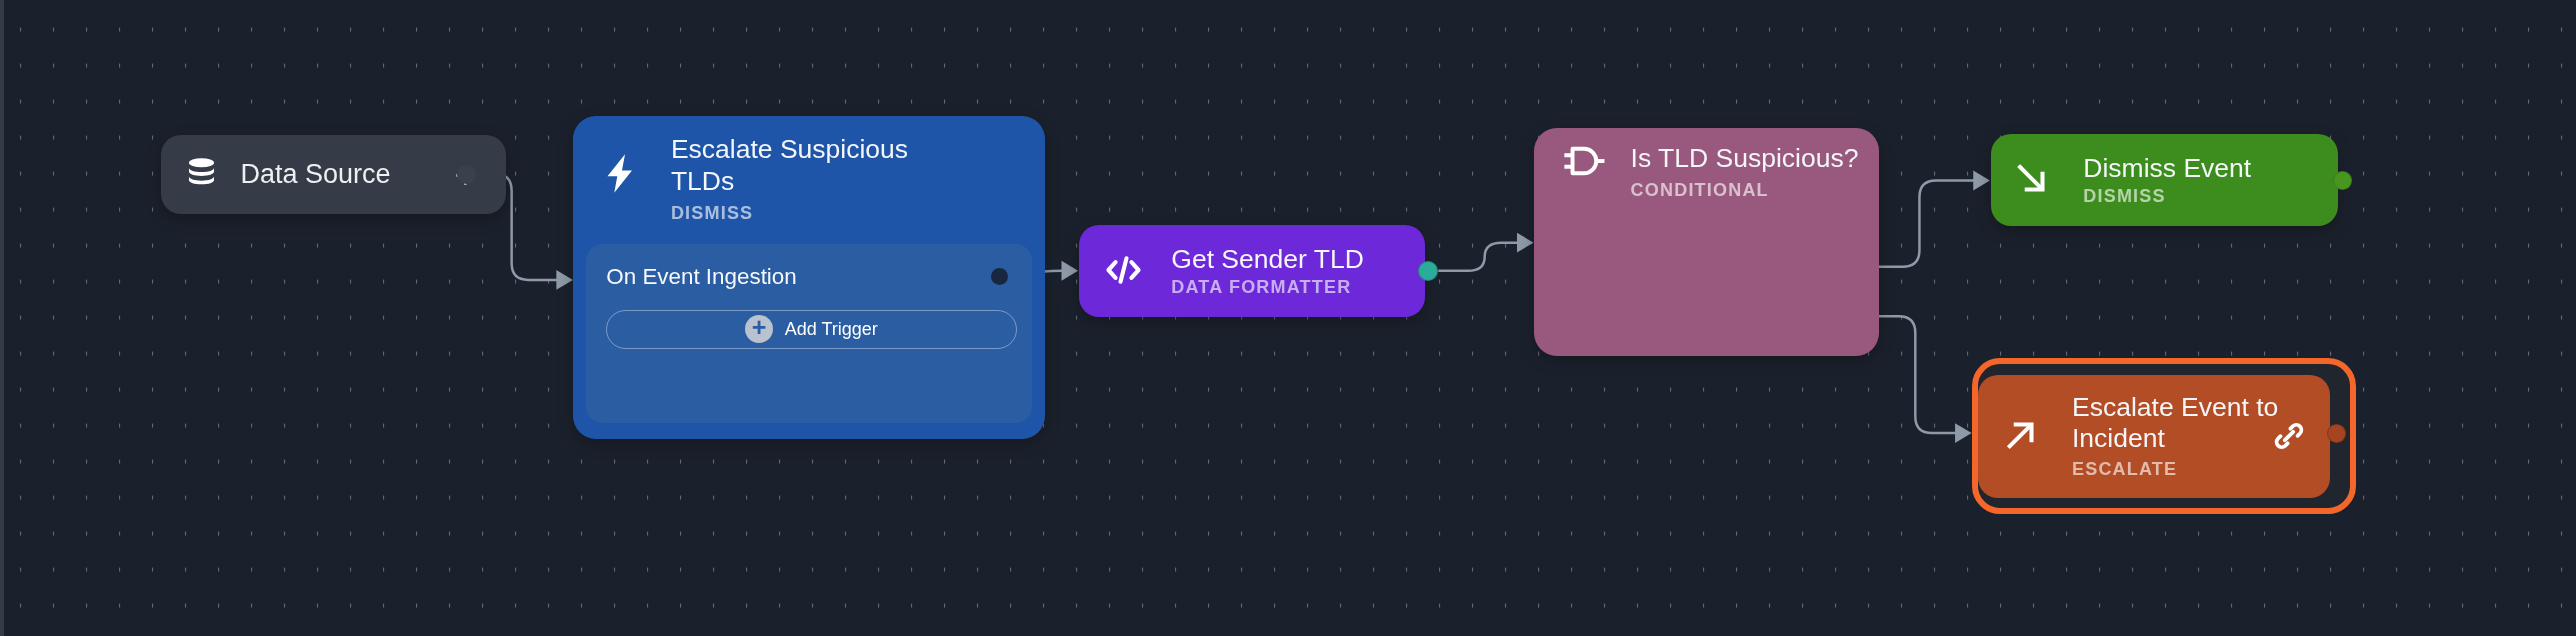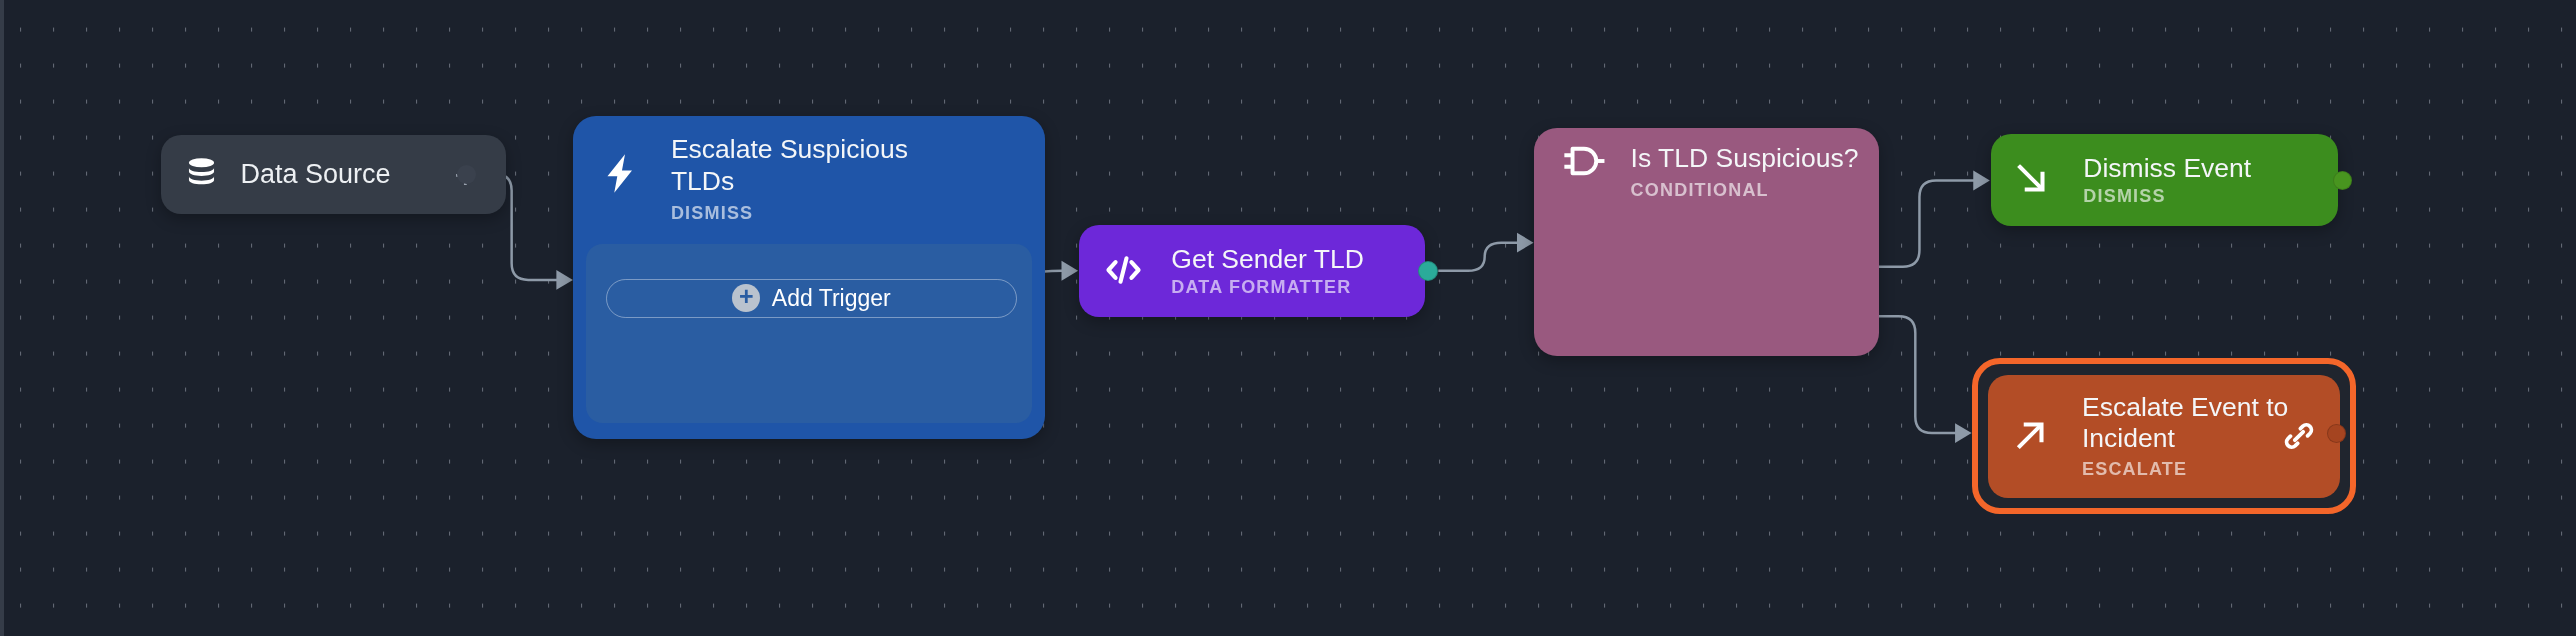--- a/index.html
+++ b/index.html
@@ -56,21 +56,21 @@
   .port-dot { width:17.4px; height:17.4px; border-radius:50%; flex:none; margin-right:8.3px; cursor:crosshair; }
   .trigger .port-dot { background:#18273F; }
   .add-trigger-btn {
     margin-top:17.4px; height:39px; border:1.7px solid rgba(255,255,255,0.38); border-radius:20px;
     display:flex; align-items:center; justify-content:center; gap:11.6px; cursor:pointer;
   }
   .plus-circle {
     width:28px; height:28px; border-radius:50%; background:#B9C2CE; color:#2A5DA2;
     display:flex; align-items:center; justify-content:center; font-size:25px; font-weight:bold; line-height:1; padding-bottom:2.5px;
   }
-  .add-trigger-label { font-size:23px; color:#FFFFFF; }
+  .add-trigger-label { font-size:18px; color:#FFFFFF; }
 
   
   .node.simple { display:flex; align-items:center; padding:0 20px; }
   .node.formatter { left:1079px; top:225px; width:346px; height:92px; background:#6d28d9; }
   .node.dismiss   { left:1991px; top:134px; width:347px; height:92px; background:#3C8D1E; }
   .node.simple .icon-box { width:46px; margin-left:3.3px; }
   .node.simple .text-col { margin-left:23px; }
   .node.simple .type-label { margin-top:1px; }
 
   
@@ -80,21 +80,21 @@
   }
   .conditional .hdr { padding-left:13.3px; gap:21.5px; }
   .conditional .icon-box { width:51px; }
   .conditional .inner-panel { background:#885071; height:112px; padding:17.4px 10px 13.3px 20px; }
   .conditional .port-dot { background:#39222F; margin-right:16.6px; }
 
   
   .select-ring {
     position:absolute; left:1972px; top:358px; width:384px; height:156px; z-index:2;
     border:6.6px solid #F4662A; border-radius:28px; background:#20252E;
-    display:flex; align-items:center; justify-content:center;
+    display:flex; align-items:center; 
   }
   .node.escalate {
     position:relative; width:352px; height:123px; background:#B34D26;
     display:flex; align-items:center; padding:0 20px; box-shadow:none;
   }
   .escalate .icon-box { width:46px; margin-left:5px; }
   .escalate .text-col { margin-left:23px; }
   .escalate .title { width:232px; }
   .escalate .type-label { margin-top:4.1px; }
   .link-badge { position:absolute; right:23px; top:43px; }
@@ -149,20 +149,24 @@
       <svg width="43" height="51" viewBox="0 0 24 24" fill="#FFFFFF">
         <path d="M13.4 1.2 3.6 13.6h5.5L7.4 22.8l9.9-12.5h-5.6z"></path>
       </svg>
     </span>
     <div class="text-col">
       <div class="title">Escalate Suspicious TLDs</div>
       <div class="type-label">DISMISS</div>
     </div>
   </div>
   <div class="inner-panel">
+    <div class="port-row">
+      <span class="port-label">On Event Ingestion</span>
+      <span class="port-dot"></span>
+    </div>
     <div class="add-trigger-btn">
       <span class="plus-circle">+</span>
       <span class="add-trigger-label">Add Trigger</span>
     </div>
   </div>
 </div>
 
 <div class="node simple formatter">
   <span class="icon-box">
     <svg width="43" height="38" viewBox="0 0 24 24" fill="none" stroke="#FFFFFF" stroke-width="2.6" stroke-linecap="round" stroke-linejoin="round">

